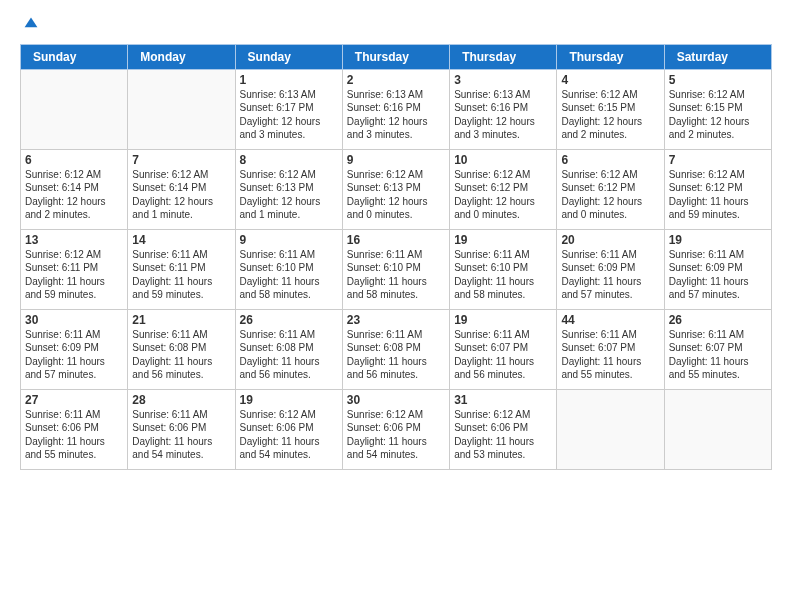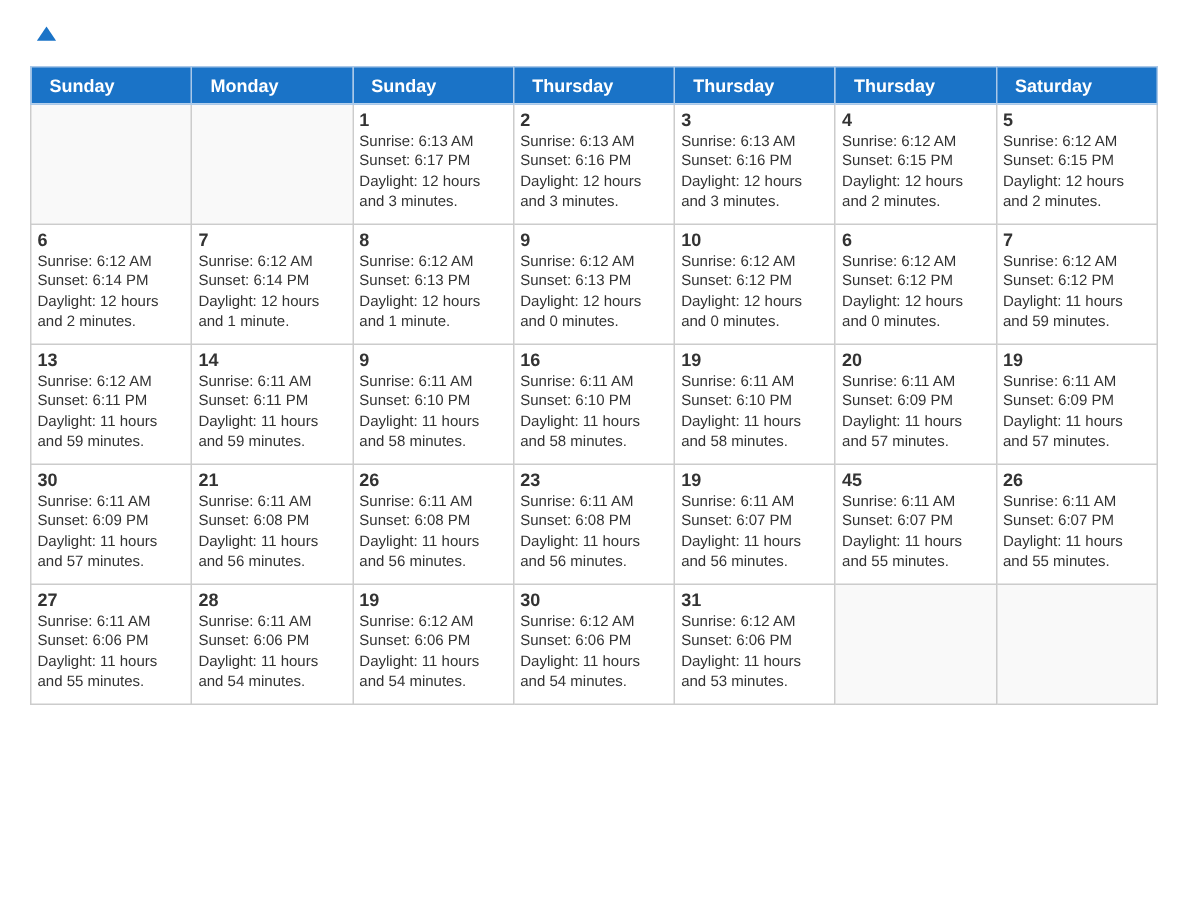--- a/index.html
+++ b/index.html
@@ -219,21 +219,21 @@
           </td>
           <td>
             <span class="day-num">23</span>
             <div class="day-info">Sunrise: 6:11 AM<br>Sunset: 6:08 PM<br>Daylight: 11 hours and 56 minutes.</div>
           </td>
           <td>
             <span class="day-num">19</span>
             <div class="day-info">Sunrise: 6:11 AM<br>Sunset: 6:07 PM<br>Daylight: 11 hours and 56 minutes.</div>
           </td>
           <td>
-            <span class="day-num">45</span>
+            <span class="day-num">44</span>
             <div class="day-info">Sunrise: 6:11 AM<br>Sunset: 6:07 PM<br>Daylight: 11 hours and 55 minutes.</div>
           </td>
           <td>
             <span class="day-num">26</span>
             <div class="day-info">Sunrise: 6:11 AM<br>Sunset: 6:07 PM<br>Daylight: 11 hours and 55 minutes.</div>
           </td>
         </tr>
         <tr>
           <td>
             <span class="day-num">27</span>

